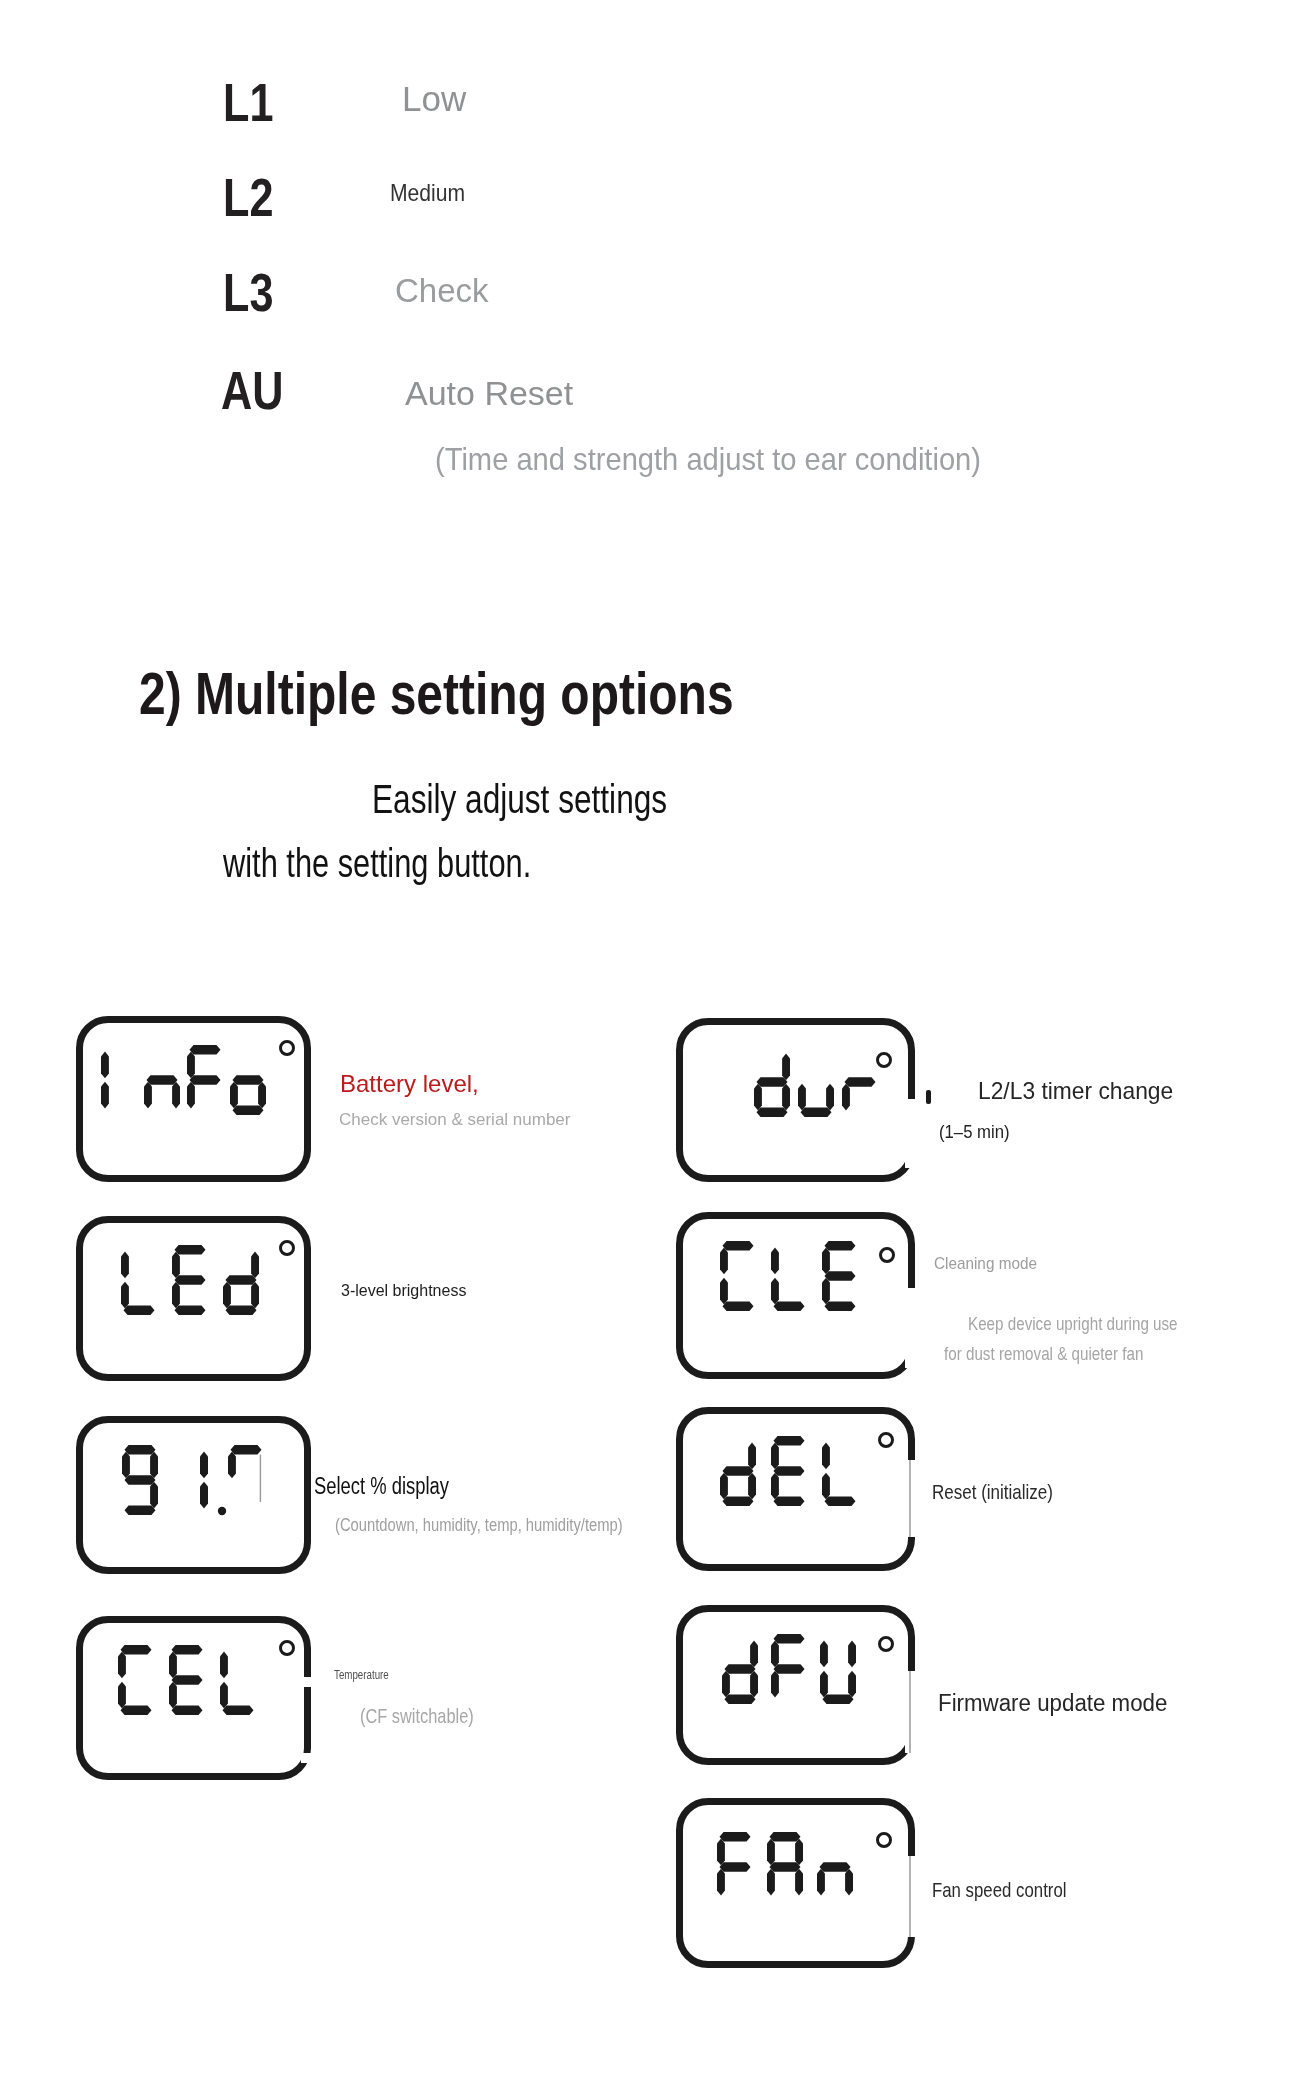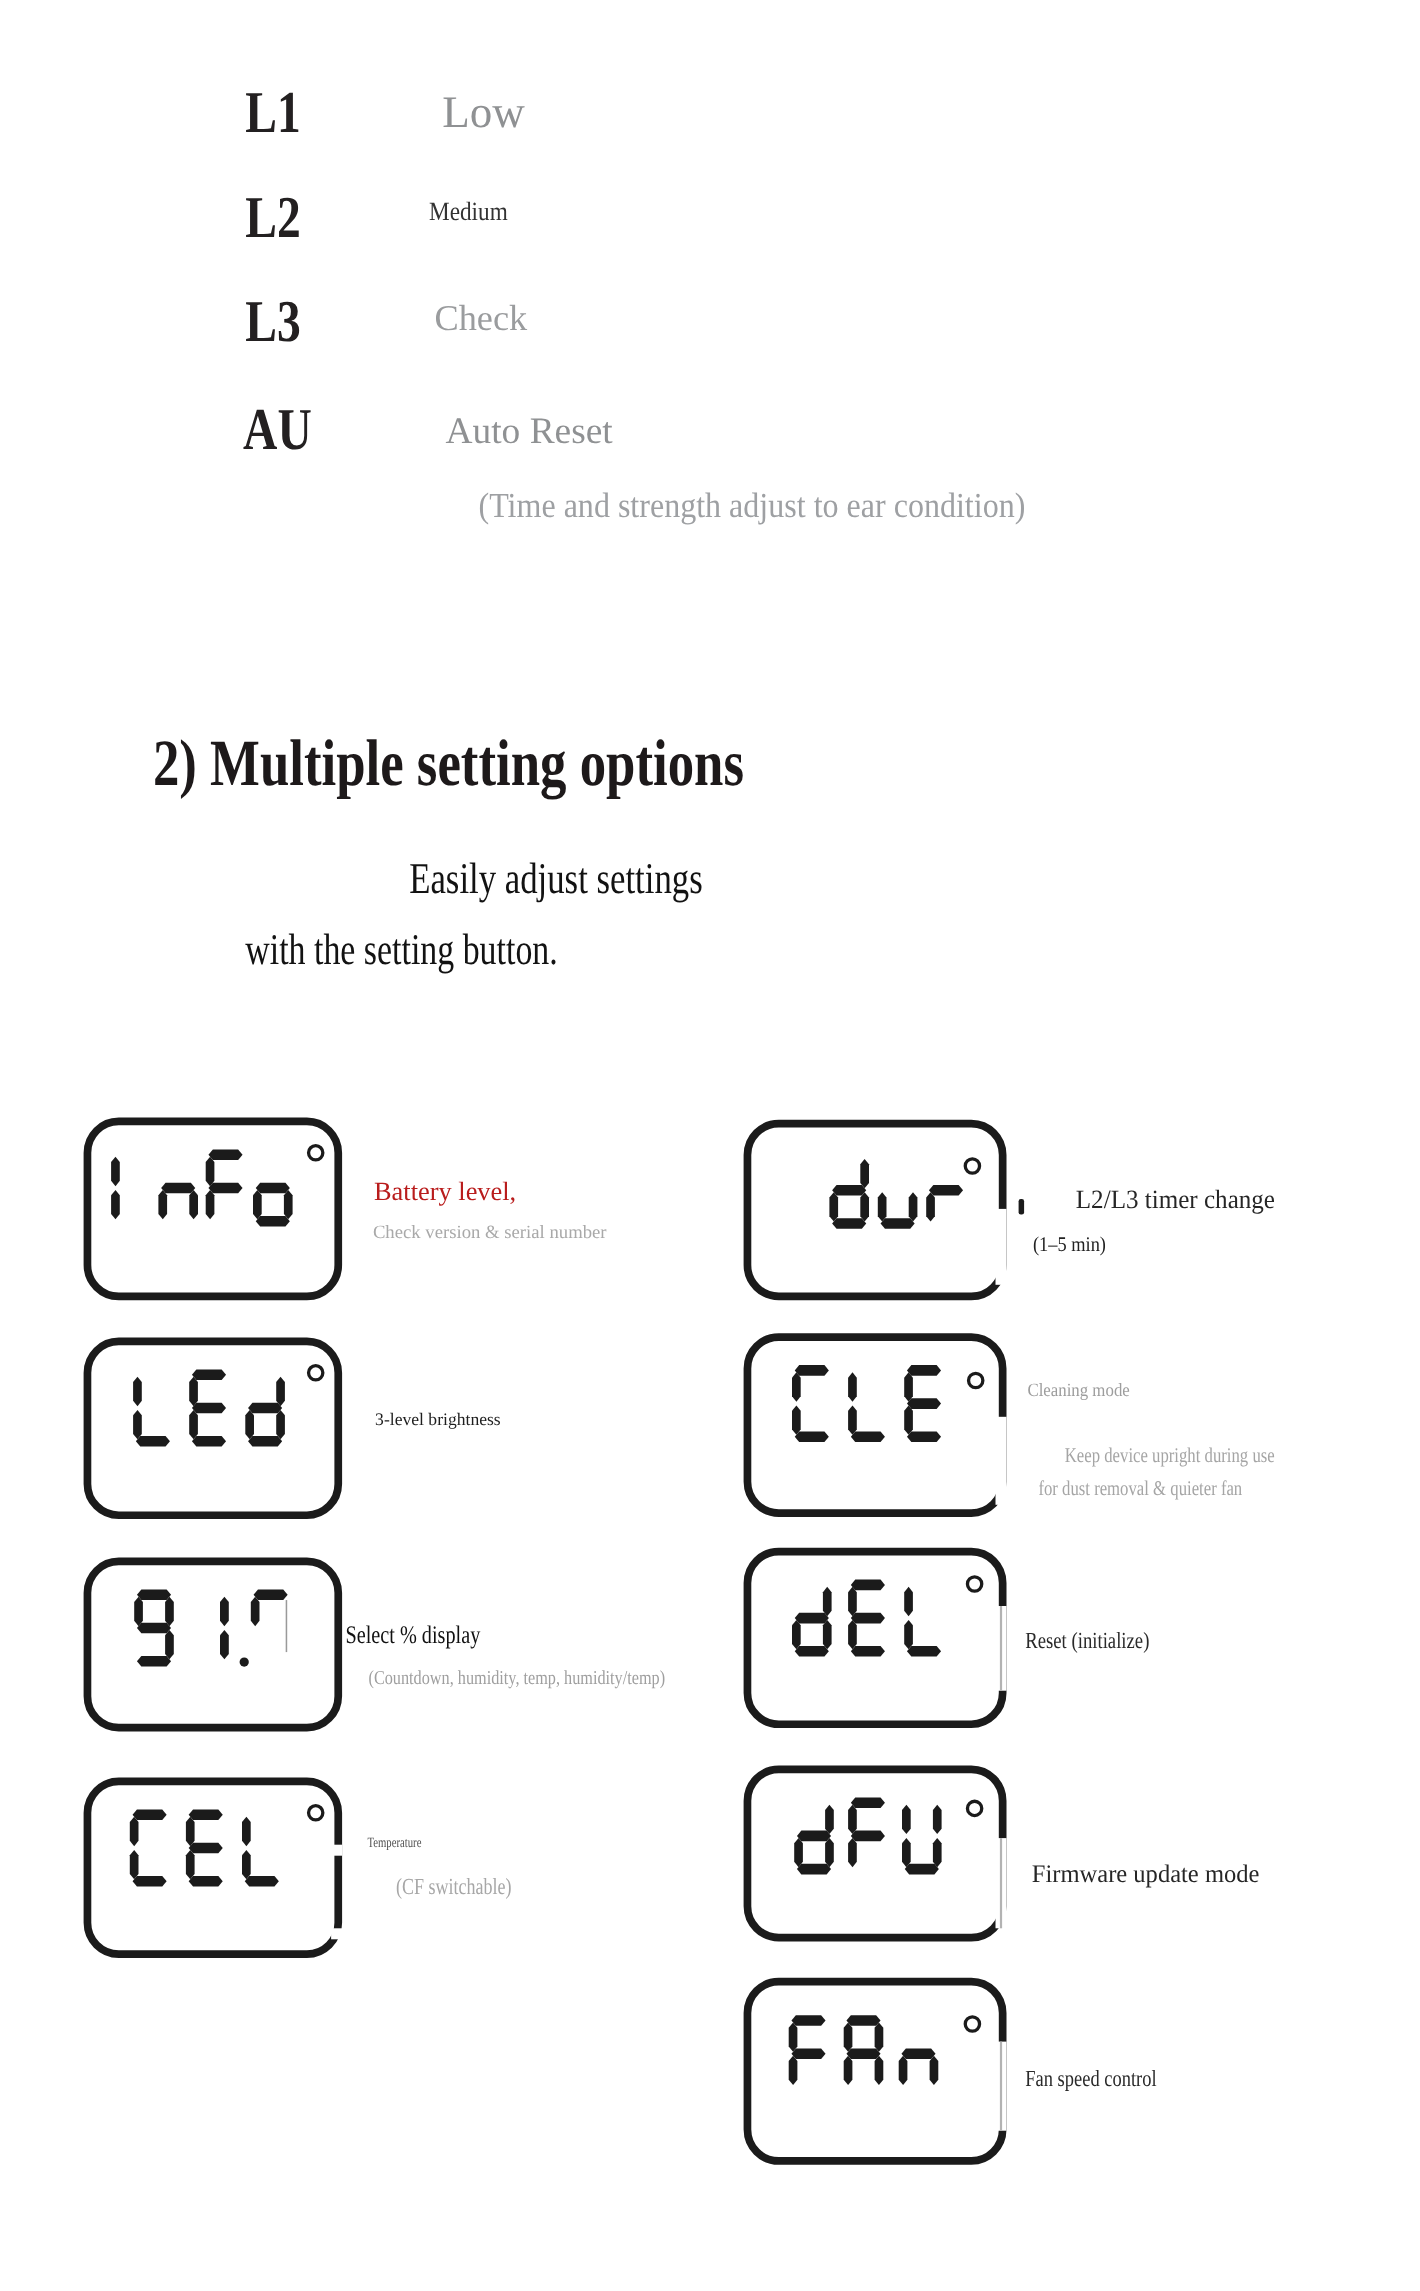--- a/index.html
+++ b/index.html
@@ -1,34 +1,34 @@
 <!DOCTYPE html>
 <html><head>
 <meta charset="utf-8">
 <style>
   html,body{margin:0;padding:0;background:#fff;}
   #page{position:relative;width:1291px;height:2083px;background:#ffffff;overflow:hidden;
-        font-family:Liberation Serif, serif;}
+        font-family:Liberation Sans, sans-serif;}
   .t{position:absolute;white-space:nowrap;line-height:1;transform-origin:left top;}
   .bold{font-weight:bold;}
   .lcdbox{position:absolute;border:7px solid #1b1b1b;border-radius:32px;box-sizing:border-box;background:#fff;}
   .lcd{position:absolute;overflow:visible;}
   .ind{position:absolute;width:16px;height:16px;border:3px solid #1b1b1b;border-radius:50%;
        box-sizing:border-box;right:9px;top:17px;}
   .patch{position:absolute;right:-7px;width:10px;background:#ffffff;}
   .hair{position:absolute;left:4px;top:0;bottom:0;width:1.5px;background:#b3b3b3;}
   .tick{position:absolute;width:5px;height:14px;background:#1b1b1b;border-radius:2px;}
 </style>
 </head>
 <body>
 
 <div id="page">
 
   <div class="t bold" style="left:223px;top:75px;font-size:54px;color:#232021;transform:scaleX(.8);">L1</div>
-  <div class="t" style="left:402px;top:81px;font-size:41px;color:#8f9193;text-align:right;">Low</div>
+  <div class="t" style="left:402px;top:81px;font-size:35px;color:#8f9193;text-align:right;">Low</div>
 
   <div class="t bold" style="left:223px;top:170px;font-size:54px;color:#232021;transform:scaleX(.8);">L2</div>
   <div class="t" style="left:390px;top:181px;font-size:24px;color:#333333;transform:scaleX(.88);">Medium</div>
 
   <div class="t bold" style="left:223px;top:265px;font-size:54px;color:#232021;transform:scaleX(.8);">L3</div>
   <div class="t" style="left:395px;top:274px;font-size:33px;color:#9a9c9e;">Check</div>
 
   <div class="t bold" style="left:221px;top:363px;font-size:54px;color:#232021;transform:scaleX(.8);">AU</div>
   <div class="t" style="left:405px;top:376px;font-size:34px;color:#8f9193;">Auto Reset</div>
   <div class="t" style="left:435px;top:443px;font-size:32px;color:#9ea0a3;transform:scaleX(.91);">(Time and strength adjust to ear condition)</div>

